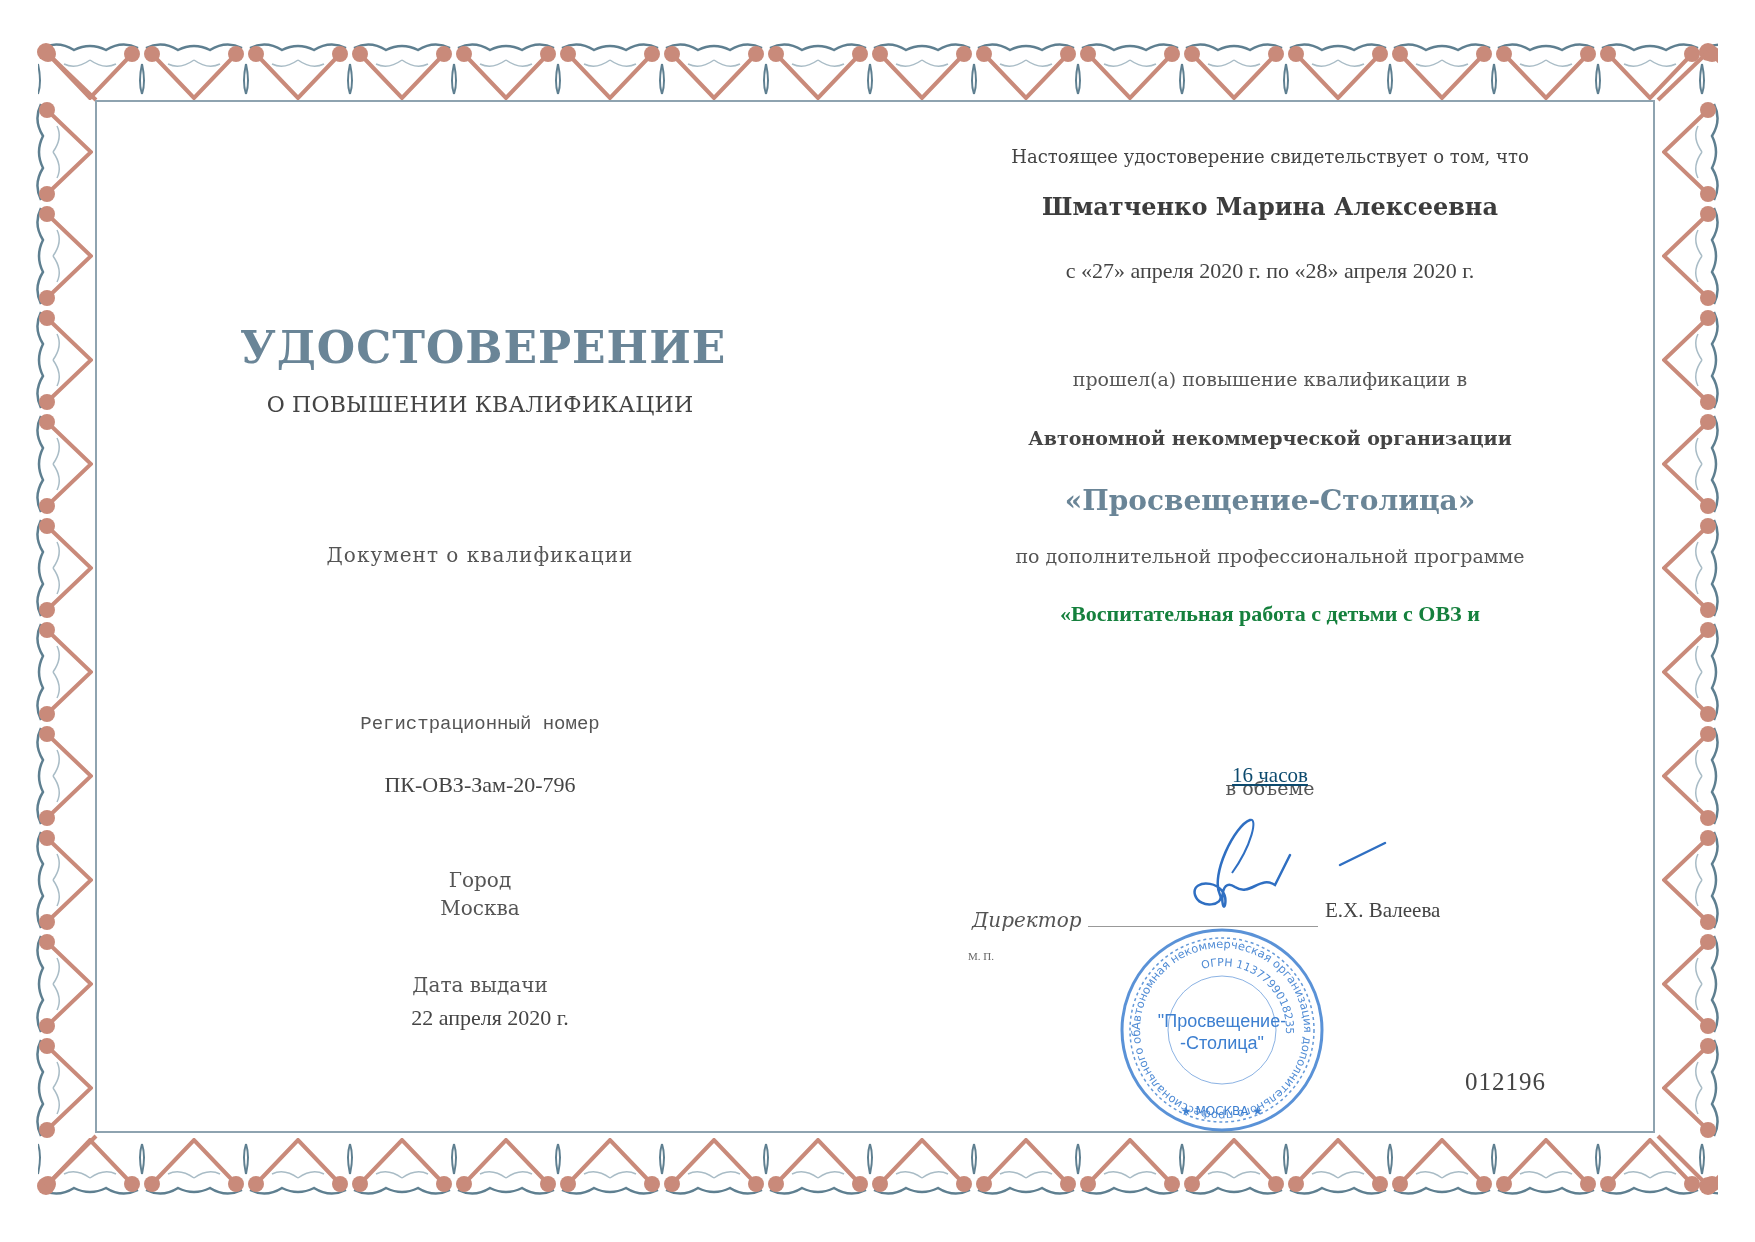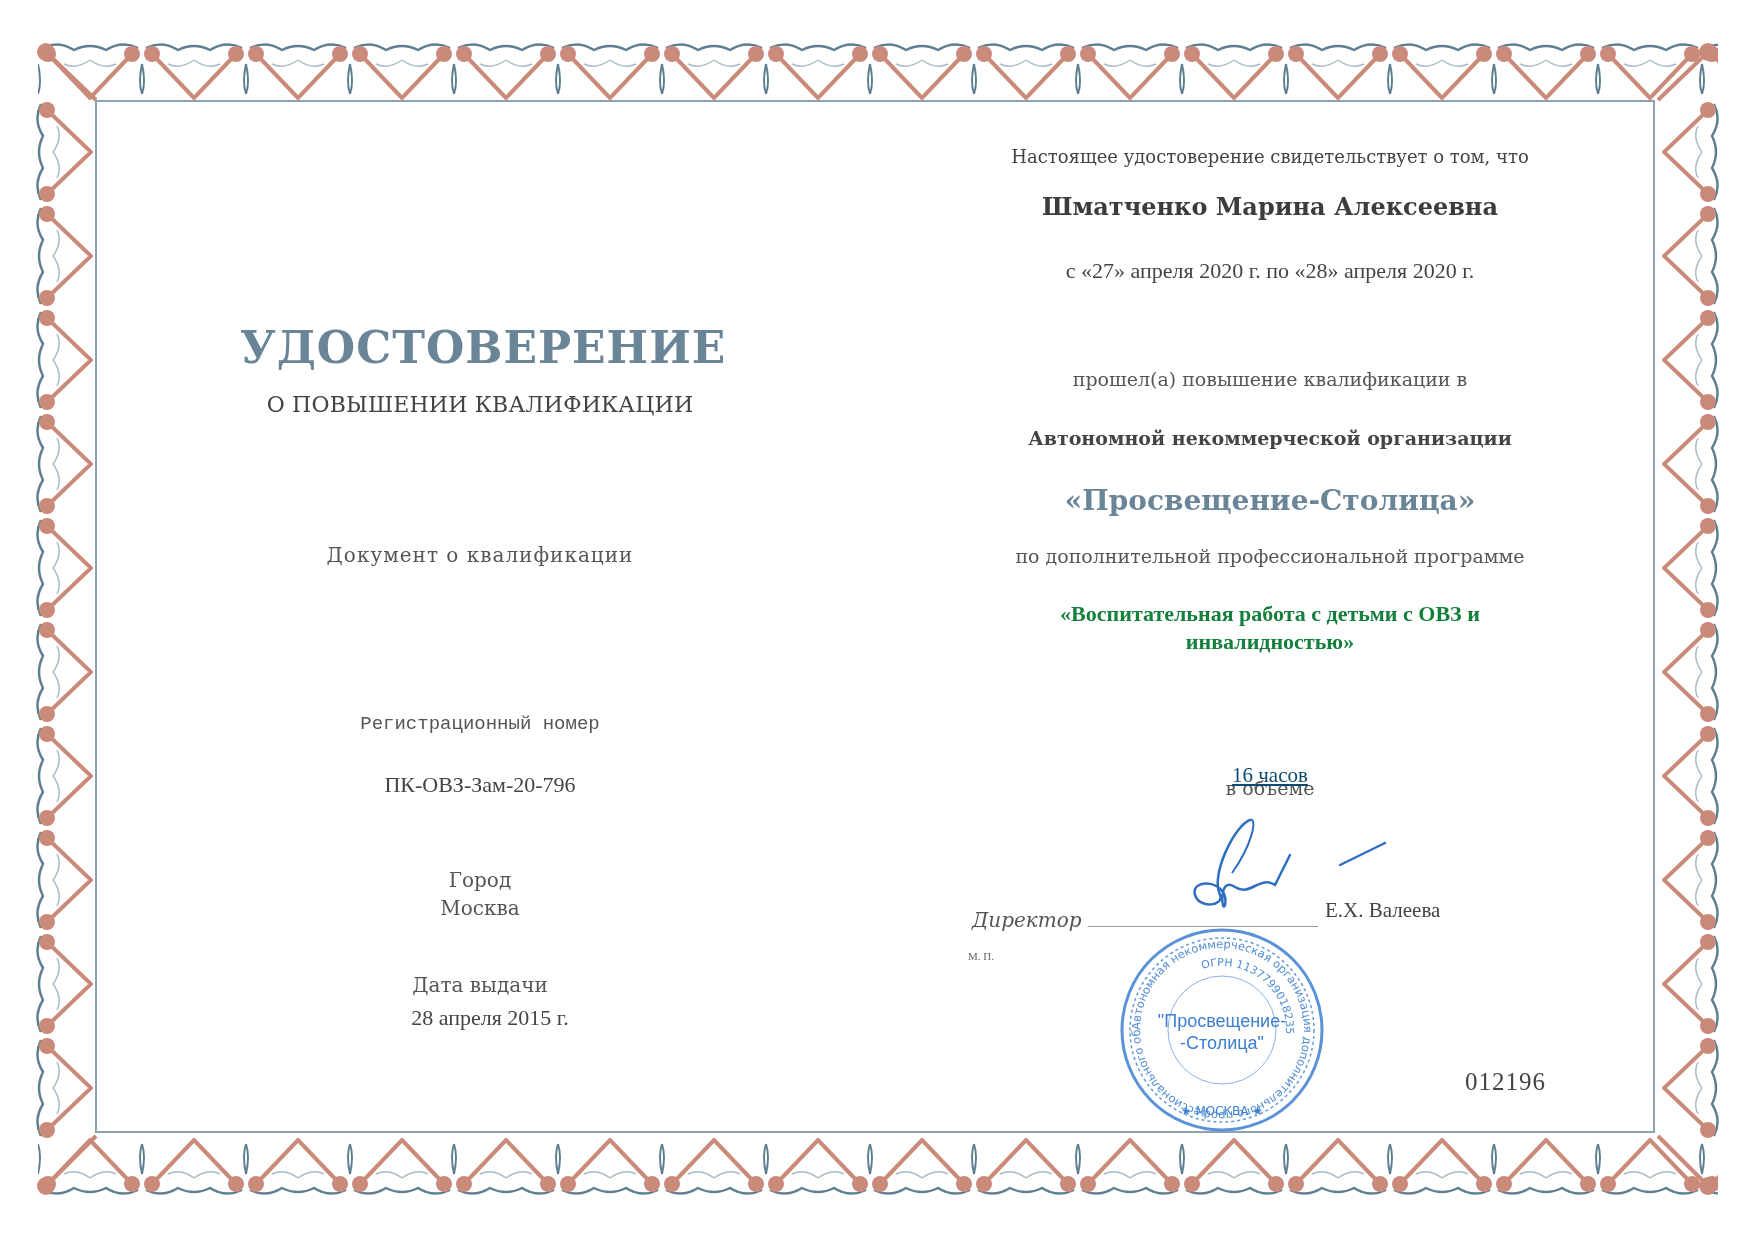--- a/index.html
+++ b/index.html
@@ -119,34 +119,33 @@
 <div class="abs title">УДОСТОВЕРЕНИЕ</div>
 <div class="abs subtitle">О ПОВЫШЕНИИ КВАЛИФИКАЦИИ</div>
 <div class="abs doc-type">Документ о квалификации</div>
 <div class="abs reg-label">Регистрационный номер</div>
 <div class="abs reg-number">ПК-ОВЗ-Зам-20-796</div>
 <div class="abs city-label">
   <div>Город</div>
   <div>Москва</div>
 </div>
 <div class="abs issue-label">Дата выдачи</div>
-<div class="abs issue-date">28 апреля 2015 г.</div>
+<div class="abs issue-date">22 апреля 2020 г.</div>
 
 <div class="abs right intro">Настоящее удостоверение свидетельствует о том, что</div>
 <div class="abs right holder">Шматченко Марина Алексеевна</div>
 <div class="abs right period">с «27» апреля 2020 г. по «28» апреля 2020 г.</div>
 <div class="abs right passed">прошел(а) повышение квалификации в</div>
 <div class="abs right org1">
   <div>Автономной некоммерческой организации</div>
 </div>
 <div class="abs right org-name">«Просвещение-Столица»</div>
 <div class="abs right program-label">по дополнительной профессиональной программе</div>
 <div class="abs right program">
   <div>«Воспитательная работа с детьми с ОВЗ и</div>
-  <div>инвалидностью»</div>
 </div>
 <div class="abs right volume">в объеме</div>
 <div class="abs right hours">16 часов</div>
 
 <div class="director-label">Директор</div>
 <div class="sign-line"></div>
 <div class="director-name">Е.Х. Валеева</div>
 <div class="mp">М. П.</div>
 
 <svg class="signature" width="260" height="110" viewBox="0 0 260 110" xmlns="http://www.w3.org/2000/svg">

